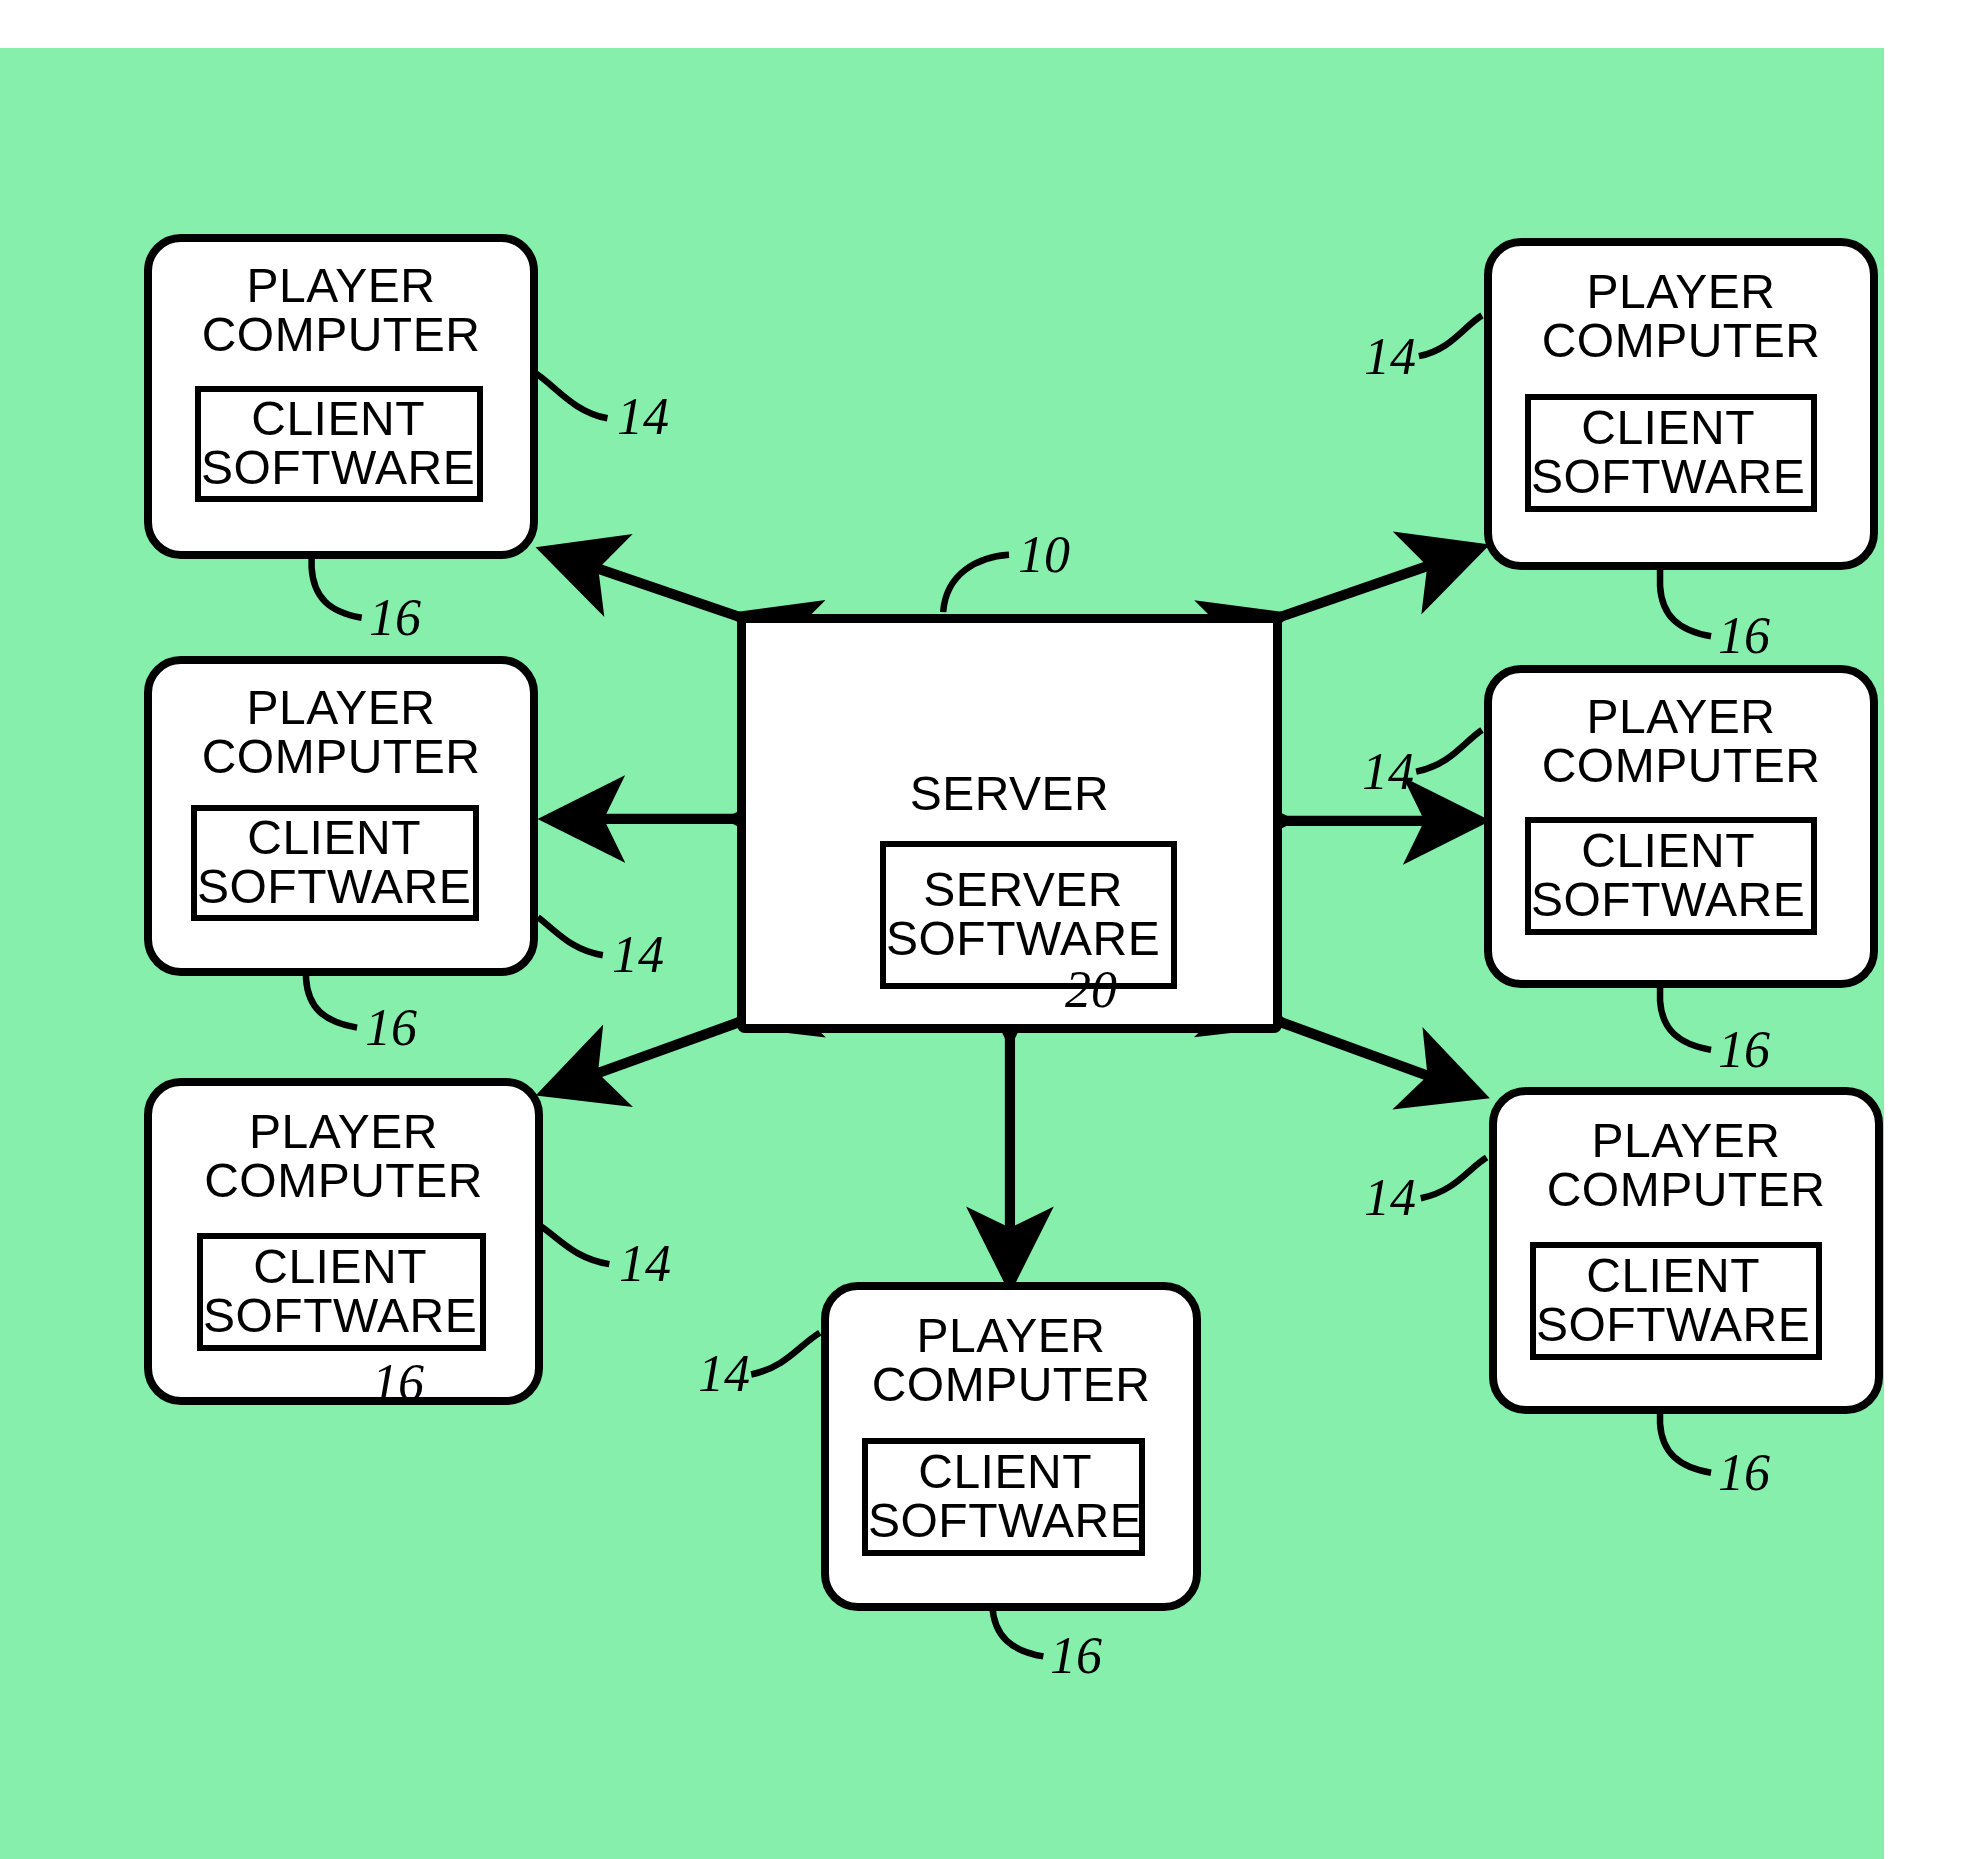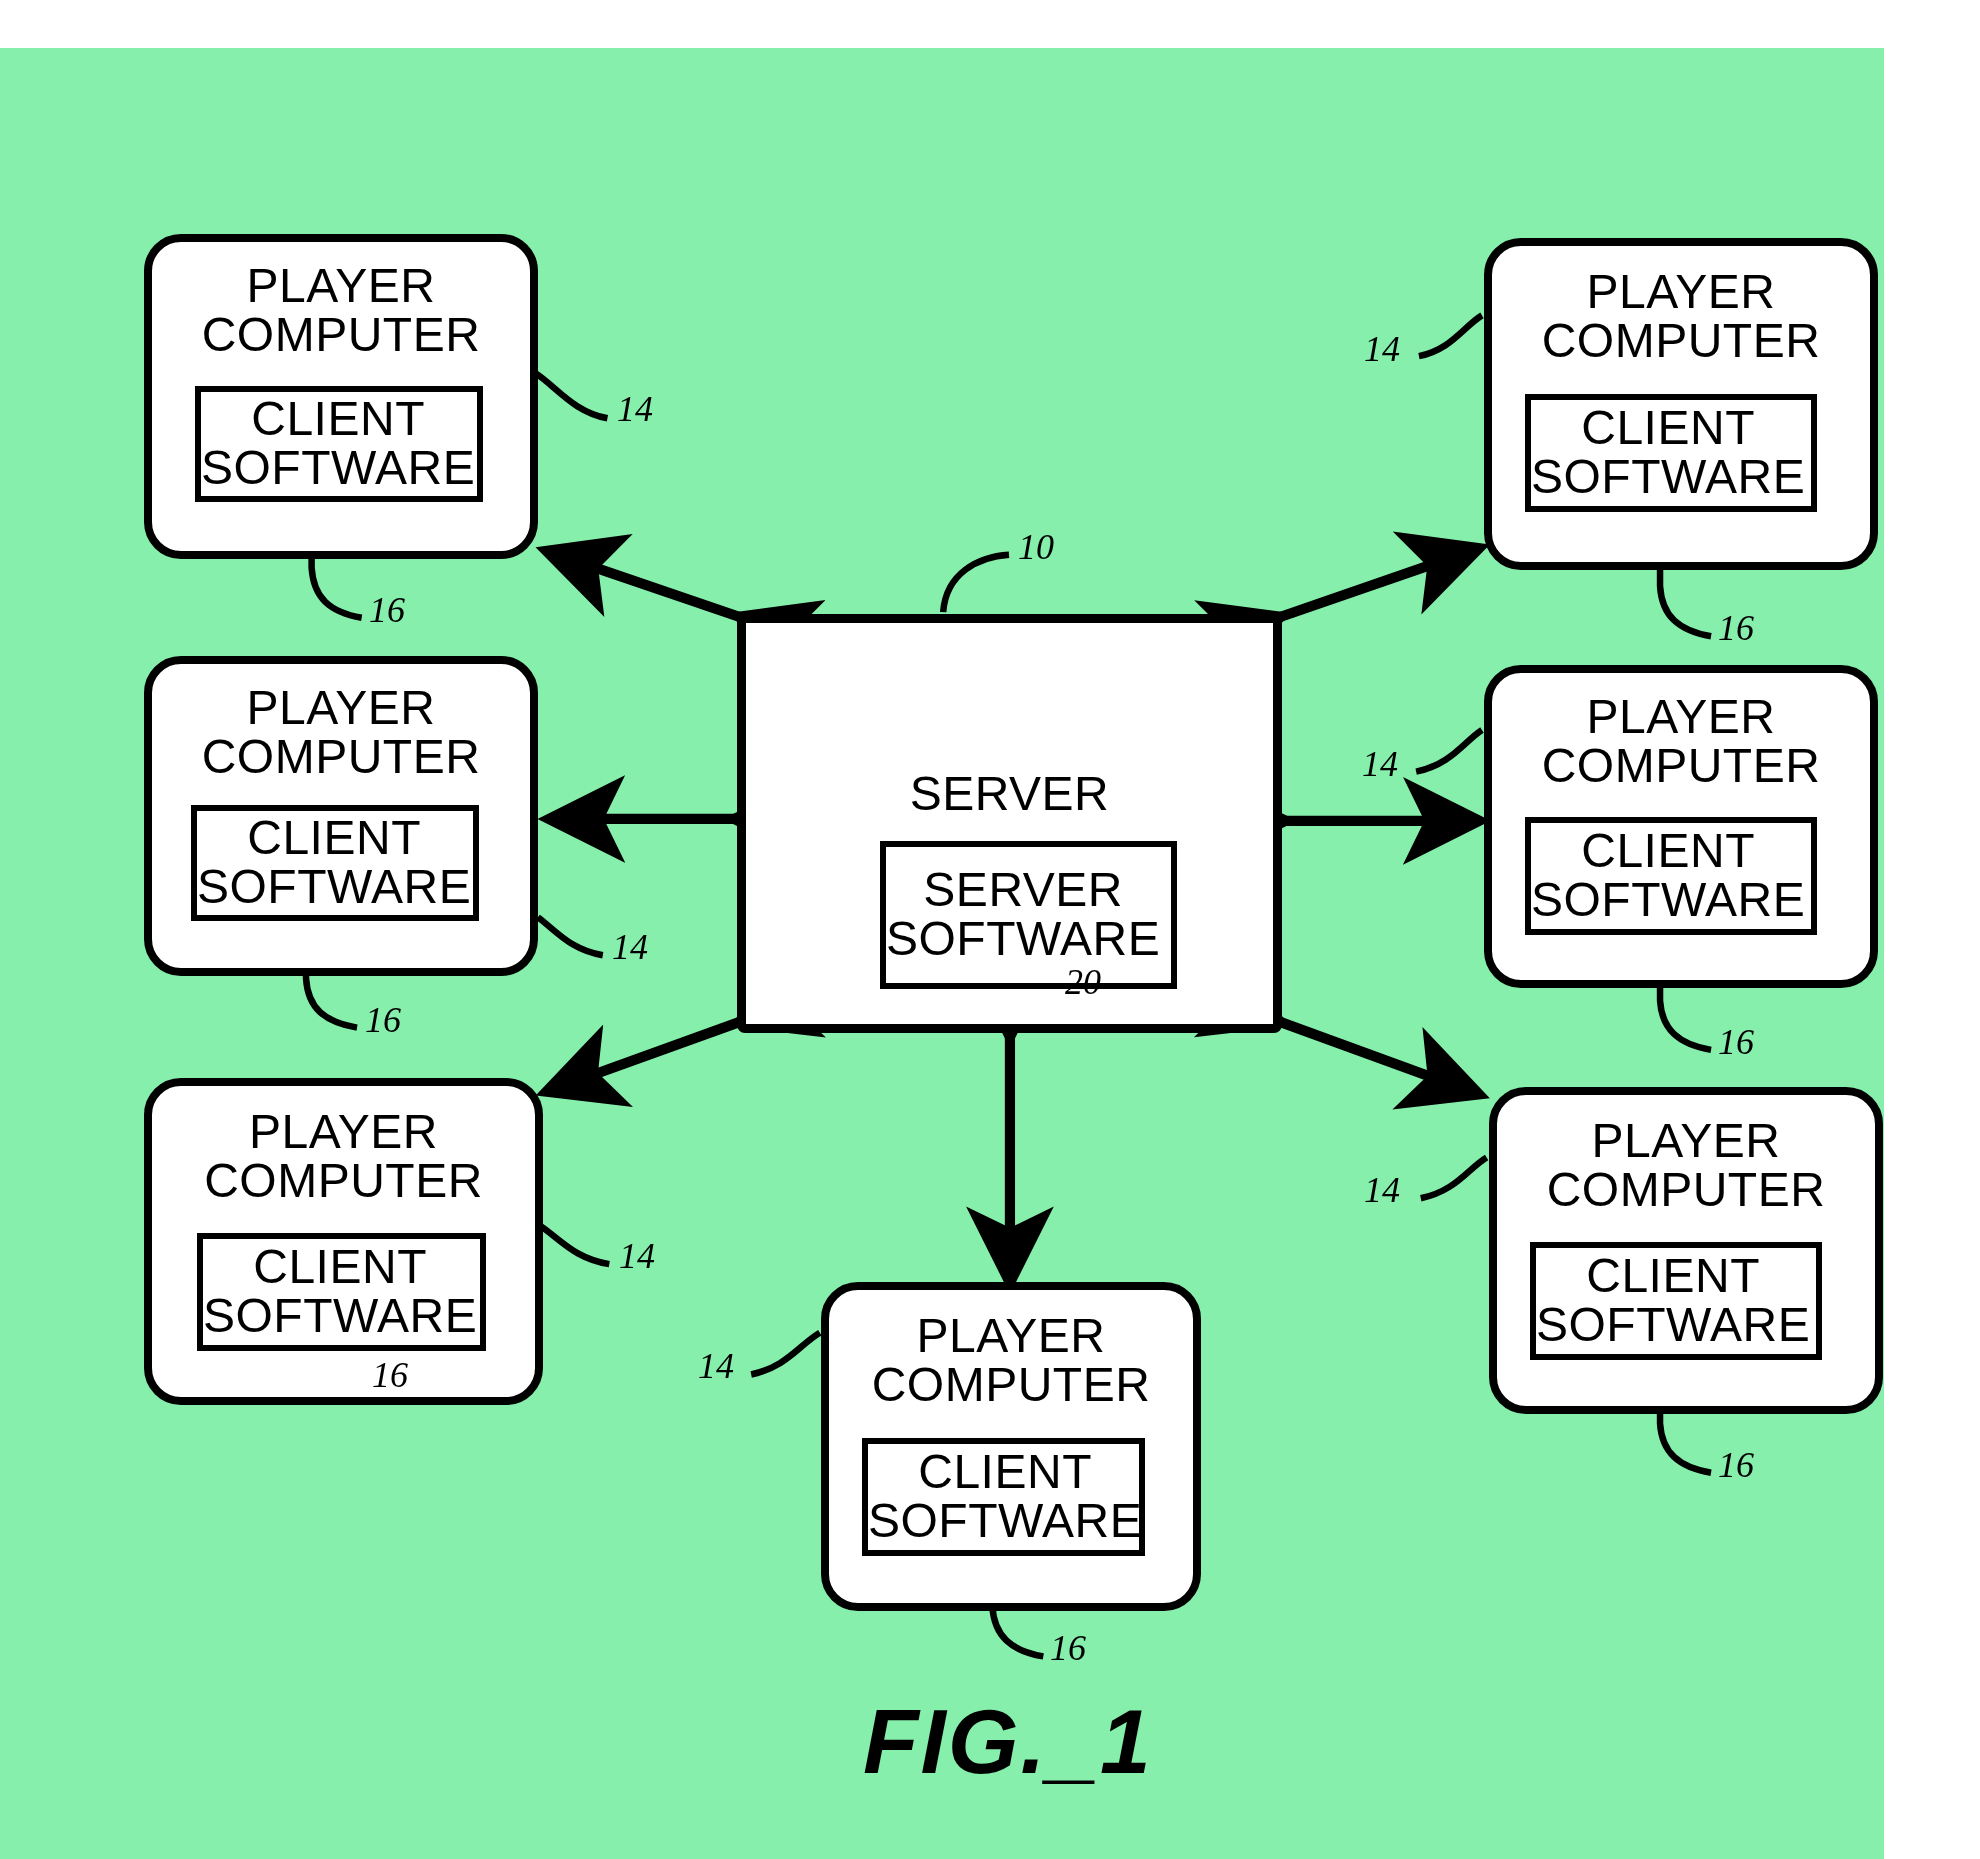--- a/index.html
+++ b/index.html
@@ -63,21 +63,21 @@
     line-height: 1.02;
     letter-spacing: 0.5px;
     color: #000000;
     white-space: pre-line;
     font-family: "Liberation Sans", sans-serif;
   }
   .ref-num {
     position: absolute;
     font-family: "Liberation Serif", serif;
     font-style: italic;
-    font-size: 36px;
+    font-size: 52px;
     color: #000000;
     line-height: 1;
     white-space: nowrap;
   }
   #fig-caption {
     position: absolute;
     font-family: "Liberation Sans", sans-serif;
     font-weight: bold;
     font-style: italic;
     font-size: 91px;
@@ -213,16 +213,15 @@
   <div class="node-box server" style="left:737px; top:566px; width:545px; height:419px;">
     <div class="node-title" style="position:absolute; left:0; right:0; top:147px;">SERVER</div>
     <div class="inner-box" style="position:absolute; left:134px; top:218px; width:297px; height:148px;">
       <div class="inner-label">SERVER
 SOFTWARE</div>
     </div>
   </div>
   <div class="ref-num" style="left:1018px; top:481px;">10</div>
   <div class="ref-num" style="left:1065px; top:916px;">20</div>
 
-  <div id="fig-caption" style="left:863px; top:1642px;">FIG._1</div>
 
 </div>
 
 
 </body></html>

